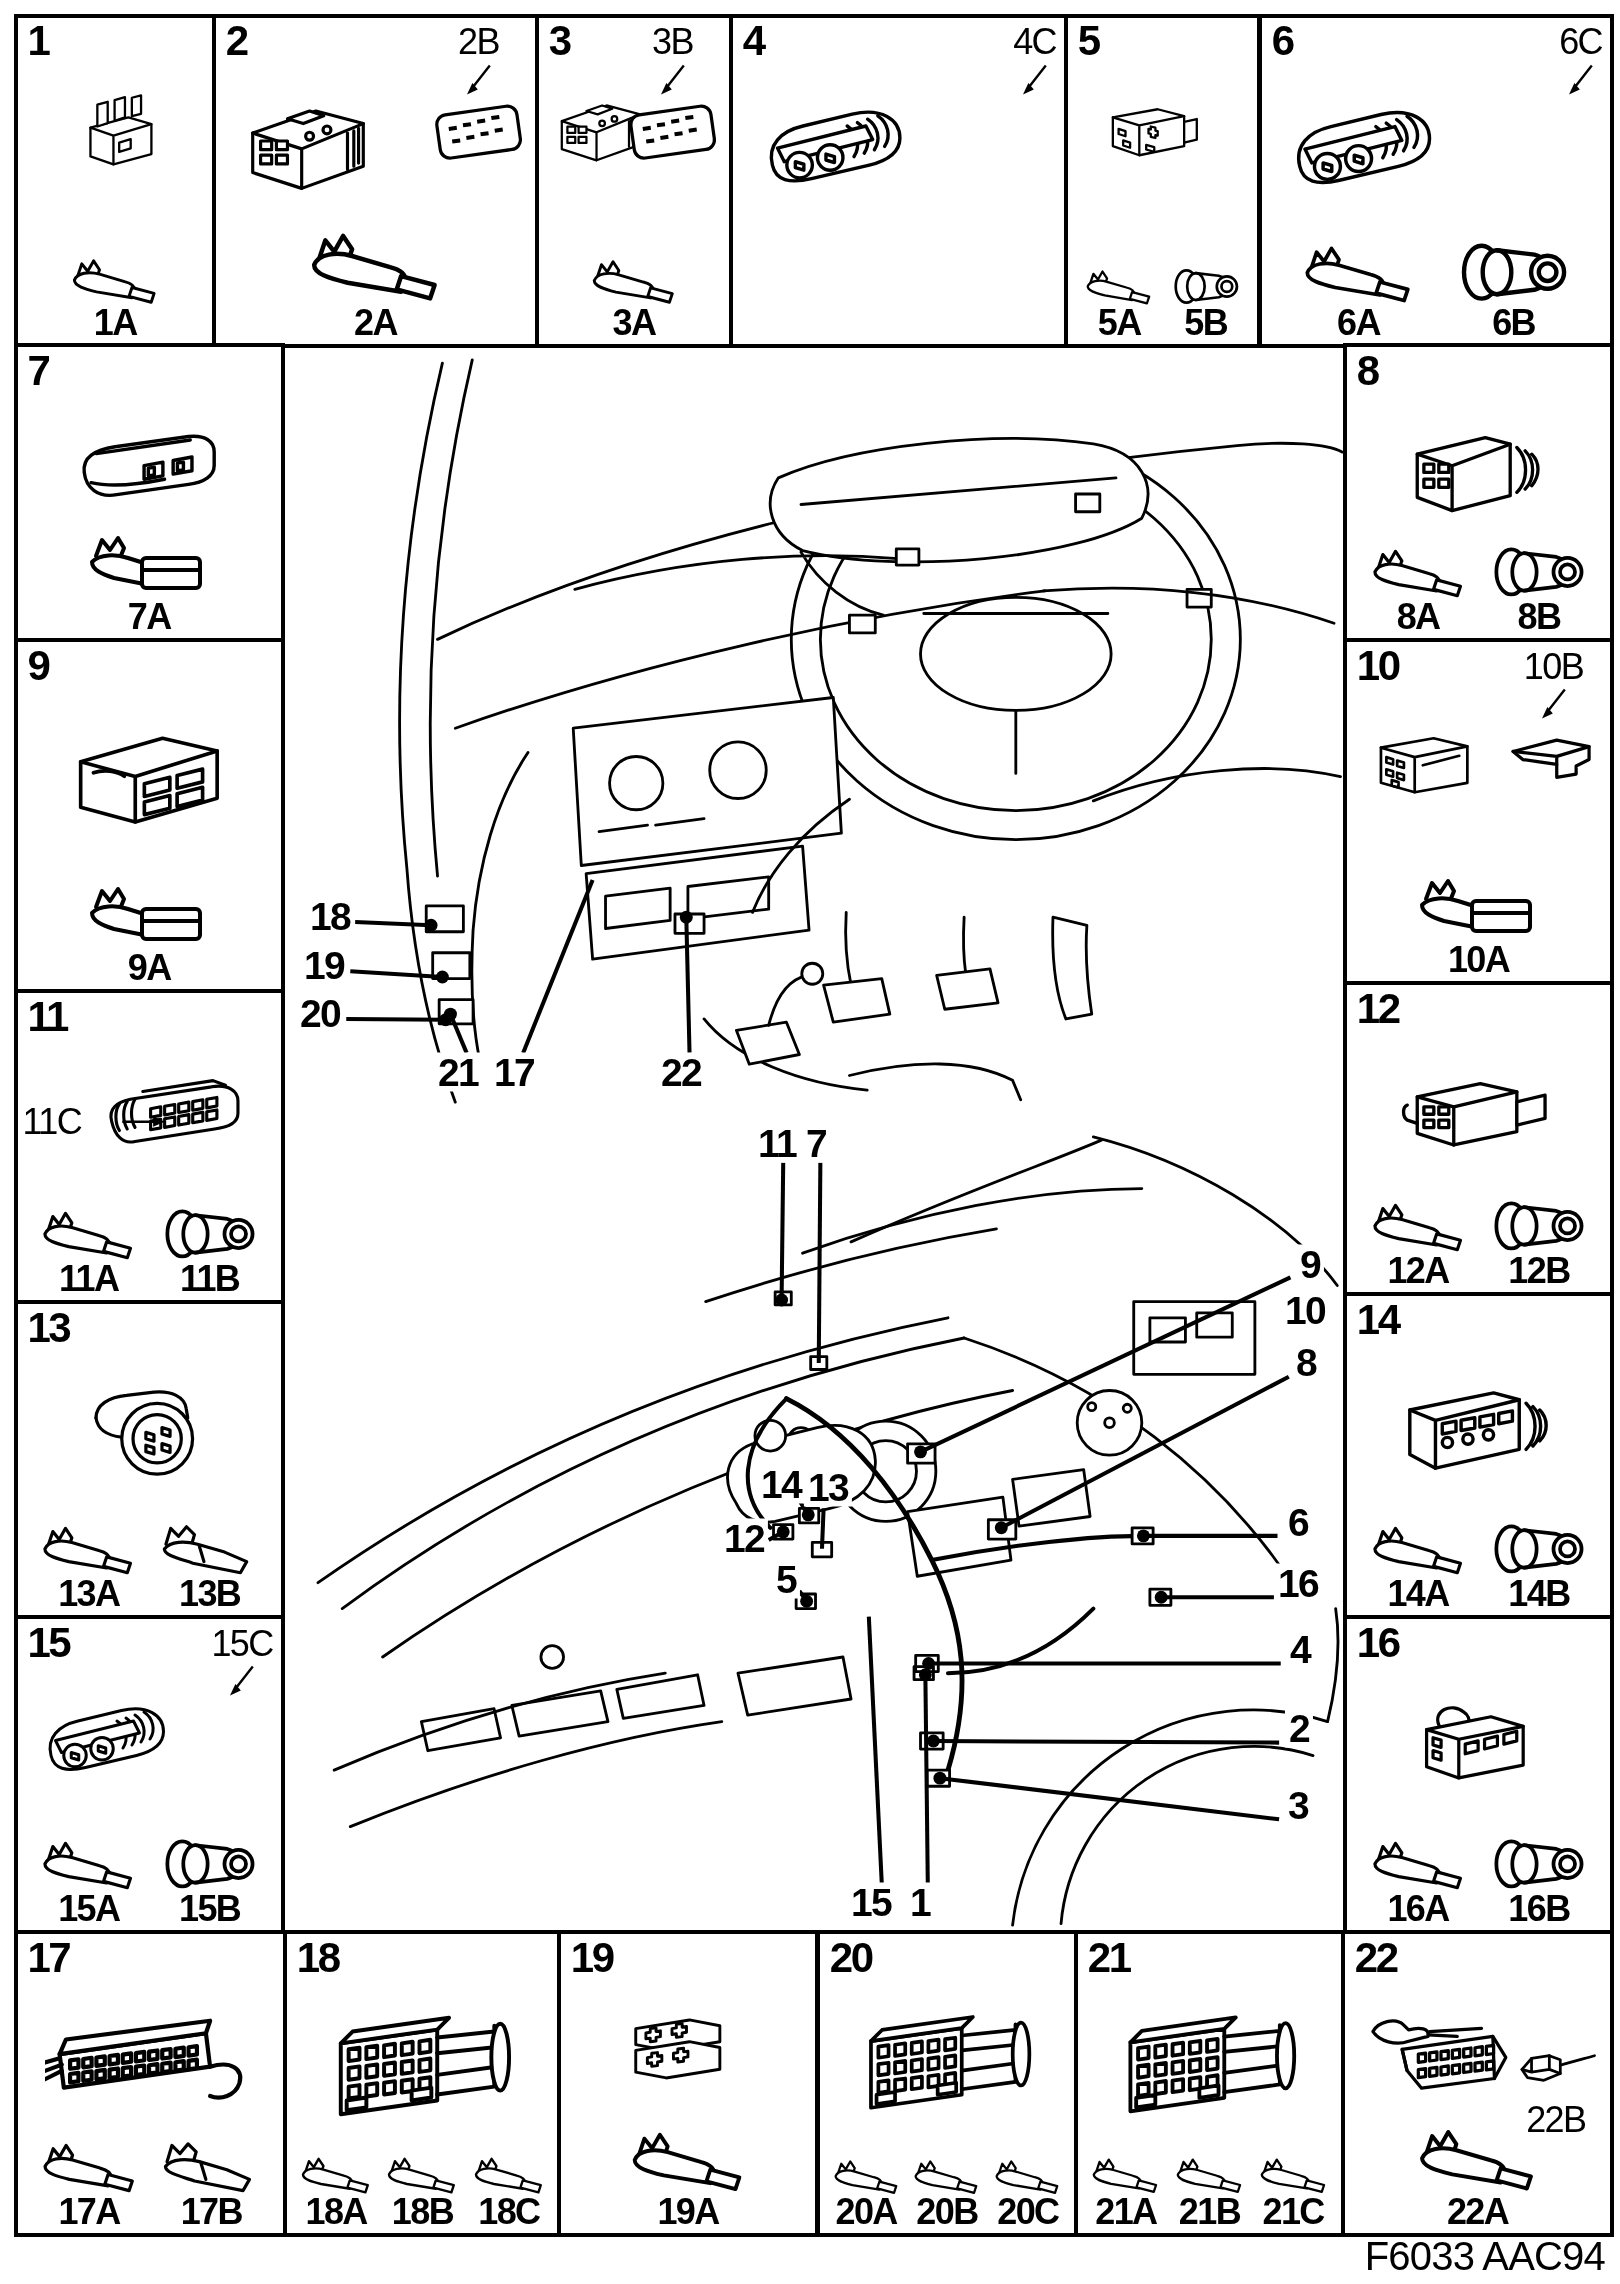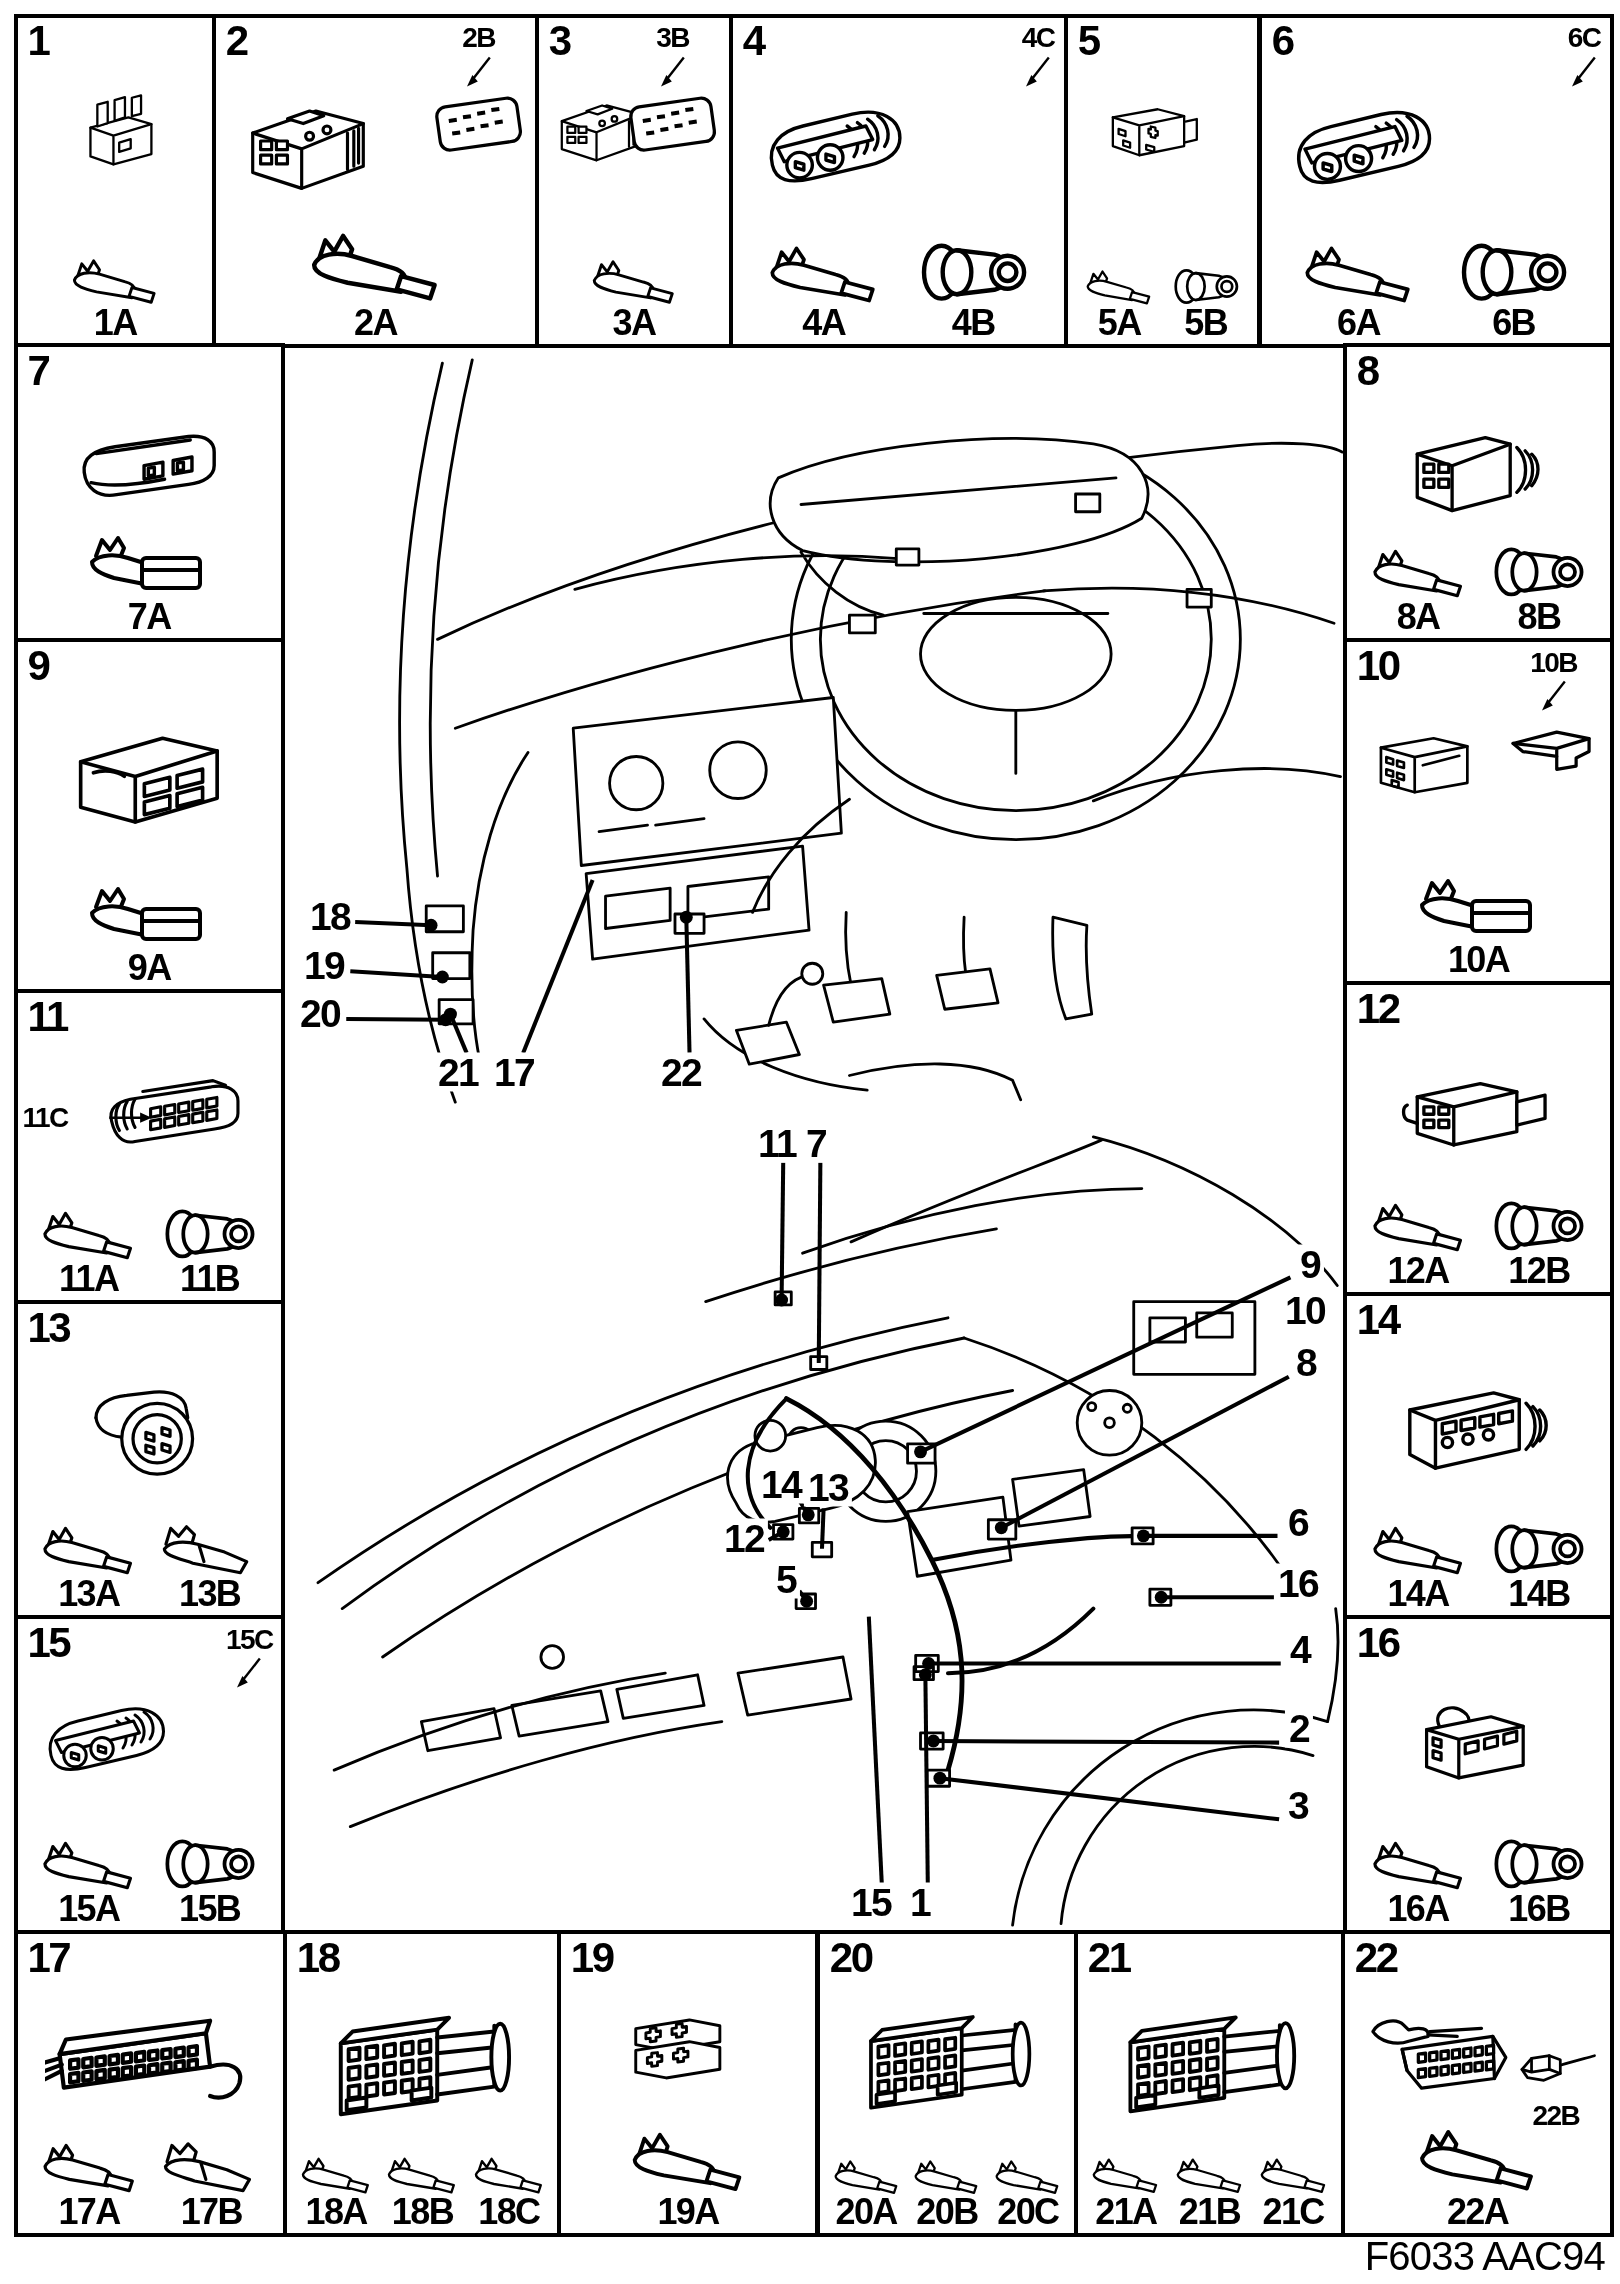--- a/index.html
+++ b/index.html
@@ -9,21 +9,21 @@
   .cellnum{position:absolute;top:1.6px;left:9.7px;font-size:42px;font-weight:700;
            letter-spacing:-2.4px;line-height:1.05}
   .art{position:absolute}
   .art svg,.glyph{display:block}
   .parts{position:absolute;left:6.5px;right:6.5px;bottom:3.2px;display:flex;
          justify-content:space-evenly;align-items:flex-end;gap:4.8px}
   .part{display:flex;flex-direction:column;align-items:center}
   .plabel{font-size:36px;font-weight:700;letter-spacing:-1.6px;line-height:1;margin-top:-3.2px;white-space:nowrap}
   .anno{position:absolute;display:flex;flex-direction:column;align-items:center;gap:1.6px}
   .anno.row{flex-direction:row;align-items:center;gap:3.2px}
-  .alabel{font-size:28px;font-weight:700;letter-spacing:-1.6px;line-height:1;white-space:nowrap}
+  .alabel{font-size:36px;font-weight:400;letter-spacing:-1.6px;line-height:1;white-space:nowrap}
   #center{position:absolute;left:284px;top:347px;width:1059px;height:1583px;background:#fff}
   #center svg.layer{position:absolute;left:0;top:0;width:100%;height:100%}
   .sk{stroke:#000;stroke-width:3.5;fill:none;stroke-linecap:round;stroke-linejoin:round}
   .callout{position:absolute;transform:translate(-50%,-50%);font-size:39px;font-weight:700;
            letter-spacing:-1.6px;background:#fff;padding:0 4px;line-height:1}
   #figcode{position:absolute;top:2234px;right:16px;font-size:40px;font-weight:400;letter-spacing:-0.8px}
 </style>
 </head>
 <body>
 
@@ -301,44 +301,20 @@
             </g>
           </svg>
         </div>
         <div class="anno" style="top:6.5px;right:8px;">
           <span class="alabel">4C</span>
           <svg class="glyph" width="36" viewBox="0 0 60 60">
             <line x1="48" y1="6" x2="18" y2="44" stroke="#000" stroke-width="4"></line>
             <path d="M10 54 L28 46 L19 35 Z" fill="#000"></path>
           </svg>
         </div>
-        <div class="parts">
-          <div class="part">
-            <svg class="glyph" width="121" viewBox="0 0 130 72">
-              <g fill="#fff" stroke="#000" stroke-width="4" stroke-linejoin="round" stroke-linecap="round">
-                <path d="M14 30 L20 12 L28 22 L36 8 L44 20 L40 32" fill="none"></path>
-                <path d="M10 34 C14 24 30 22 44 26 L78 36 C86 38 92 42 92 48 L88 58 L40 50 C24 46 10 42 10 34 Z"></path>
-                <path d="M88 44 L118 52 L114 64 L84 56 Z"></path>
-              </g>
-            </svg>
-            <span class="plabel">4A</span>
-          </div>
-          <div class="part">
-            <svg class="glyph" width="121" viewBox="0 0 110 64">
-              <g fill="#fff" stroke="#000" stroke-width="4" stroke-linejoin="round" stroke-linecap="round">
-                <ellipse cx="26" cy="32" rx="16" ry="24"></ellipse>
-                <ellipse cx="40" cy="32" rx="13" ry="20"></ellipse>
-                <path d="M40 12 L74 16 C82 18 86 24 86 32 C86 40 82 46 74 48 L40 52" fill="none"></path>
-                <circle cx="86" cy="32" r="15"></circle>
-                <circle cx="86" cy="32" r="8"></circle>
-              </g>
-            </svg>
-            <span class="plabel">4B</span>
-          </div>
-        </div>
       </div>
       <div class="cell" style="left: 1064px; top: 13.7px; width: 197px; height: 334px;">
         <span class="cellnum">5</span>
         <div class="art" style="left:22.6px;top:74px">
           <svg class="glyph" width="115" viewBox="0 0 200 140">
             <g fill="#fff" stroke="#000" stroke-width="4" stroke-linejoin="round" stroke-linecap="round">
               <path d="M38 44 L116 30 L162 42 L162 94 L84 110 L38 94 Z"></path>
               <path d="M38 44 L84 58 L84 110 M84 58 L162 42" fill="none"></path>
               <path d="M162 52 L184 47 L184 83 L162 88 Z"></path>
               <path d="M48 64 l12 4 0 9 -12 -4 z M100 64 l4 1 0 -5 8 2 0 5 4 1 0 8 -4 -1 0 5 -8 -2 0 -5 -4 -1 z M56 84 l12 4 0 9 -12 -4 z M96 92 l14 4 0 8 -14 -4 z"></path>

